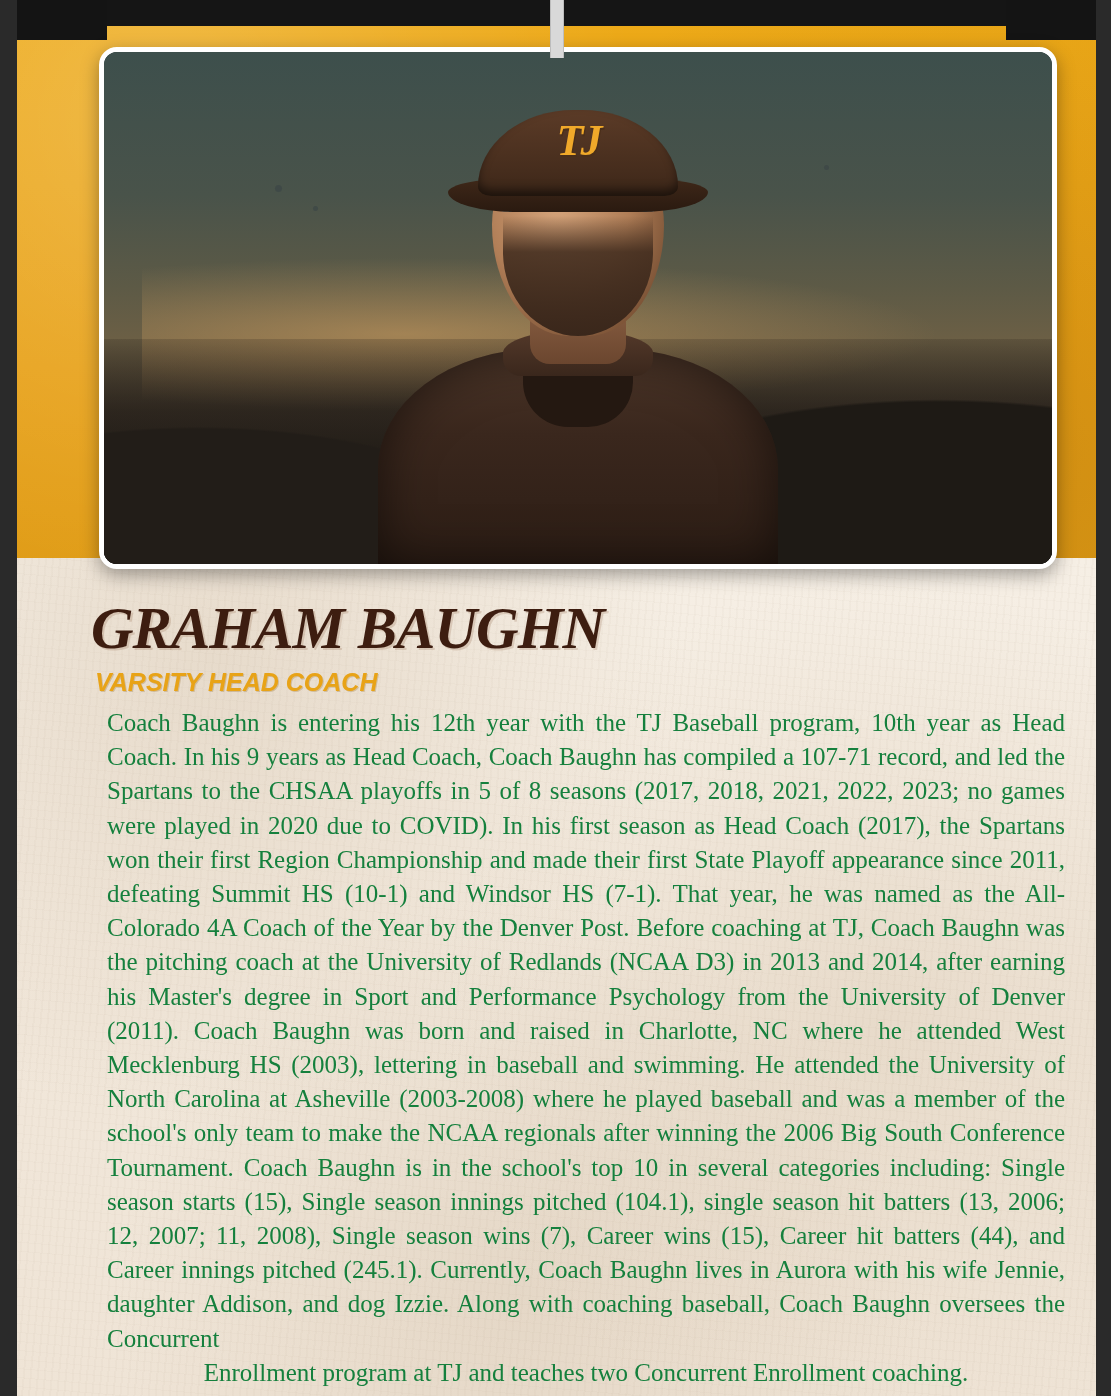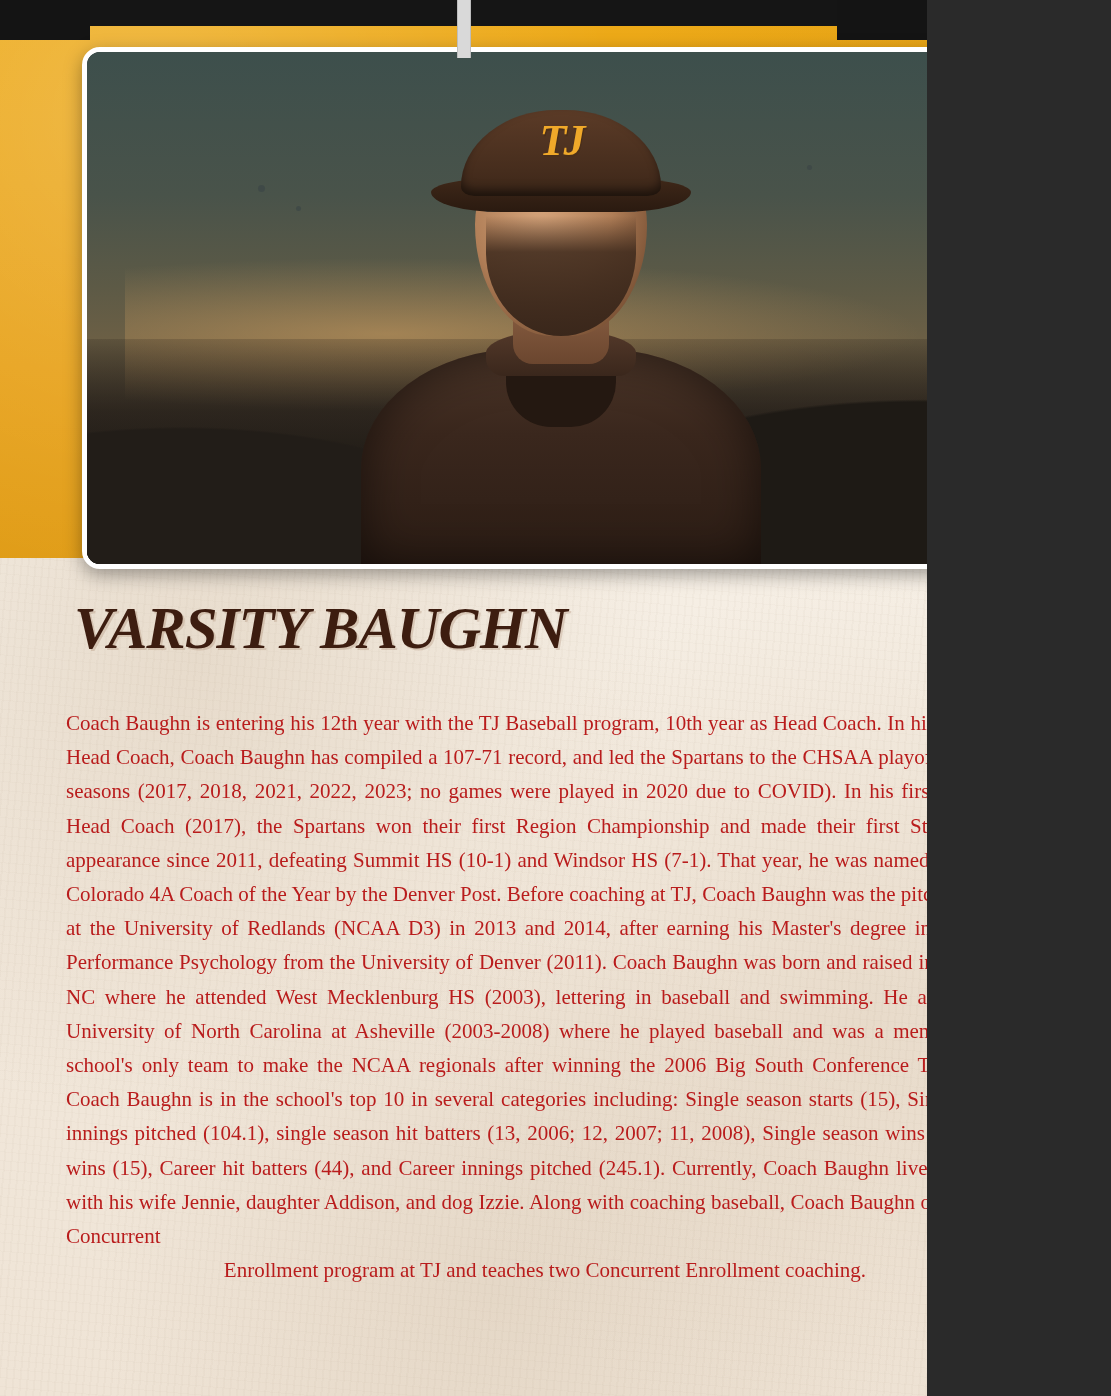--- a/index.html
+++ b/index.html
@@ -2,25 +2,26 @@
 <html><head>
 <meta charset="utf-8">
 <style>
   html, body {
     margin: 0;
     padding: 0;
     background: #2a2a2a;
   }
   .page {
     position: relative;
-    width: 927px;
+    width: 1079px;
     height: 1396px;
     overflow: hidden;
     background: #f3e9dd;
     font-family: "Liberation Serif", serif;
+    margin-left: 17px;
   }
 
   
   .gold-band {
     position: absolute;
     left: 0; top: 0;
     width: 1111px;
     height: 565px;
     background: #e8a317;
     background: linear-gradient(180deg, #edaa18 0%, #e7a016 65%, #e09c16 100%);
@@ -281,27 +282,27 @@
     font-weight: bold;
     font-style: italic;
     font-size: 25px;
     letter-spacing: 0px;
     color: #e8a317;
     text-shadow: 1px 1px 0 rgba(140,90,10,0.25);
     white-space: nowrap;
   }
   .bio {
     position: absolute;
-    left: 66px;
+    left: 90px;
     top: 706px;
     width: 958px;
     font-family: "Liberation Serif", serif;
-    font-size: 21px;
+    font-size: 25px;
     line-height: 34.2px;
-    color: #b91c1c;
+    color: #15803d;
     text-align: justify;
   }
   .bio .last-line {
     display: block;
     text-align: center;
   }
 </style>
 </head>
 <body>
 
@@ -335,20 +336,21 @@
           </div>
         <div class="brim"></div>
         <div class="cap"></div>
         <div class="cap-logo">TJ</div>
       </div>
     </div>
   </div>
 
   <div class="paper"></div>
 
-  <div class="name">VARSITY BAUGHN</div>
+  <div class="name">GRAHAM BAUGHN</div>
+  <div class="role">VARSITY HEAD COACH</div>
 
   <div class="bio">
     <span>Coach Baughn is entering his 12th year with the TJ Baseball program, 10th year as Head Coach. In his 9 years as Head Coach, Coach Baughn has compiled a 107-71 record, and led the Spartans to the CHSAA playoffs in 5 of 8 seasons (2017, 2018, 2021, 2022, 2023; no games were played in 2020 due to COVID). In his first season as Head Coach (2017), the Spartans won their first Region Championship and made their first State Playoff appearance since 2011, defeating Summit HS (10-1) and Windsor HS (7-1). That year, he was named as the All-Colorado 4A Coach of the Year by the Denver Post. Before coaching at TJ, Coach Baughn was the pitching coach at the University of Redlands (NCAA D3) in 2013 and 2014, after earning his Master's degree in Sport and Performance Psychology from the University of Denver (2011). Coach Baughn was born and raised in Charlotte, NC where he attended West Mecklenburg HS (2003), lettering in baseball and swimming. He attended the University of North Carolina at Asheville (2003-2008) where he played baseball and was a member of the school's only team to make the NCAA regionals after winning the 2006 Big South Conference Tournament. Coach Baughn is in the school's top 10 in several categories including: Single season starts (15), Single season innings pitched (104.1), single season hit batters (13, 2006; 12, 2007; 11, 2008), Single season wins (7), Career wins (15), Career hit batters (44), and Career innings pitched (245.1). Currently, Coach Baughn lives in Aurora with his wife Jennie, daughter Addison, and dog Izzie. Along with coaching baseball, Coach Baughn oversees the Concurrent</span>
     <span class="last-line">Enrollment program at TJ and teaches two Concurrent Enrollment coaching.</span>
   </div>
 
 </div>
 
 </body></html>

